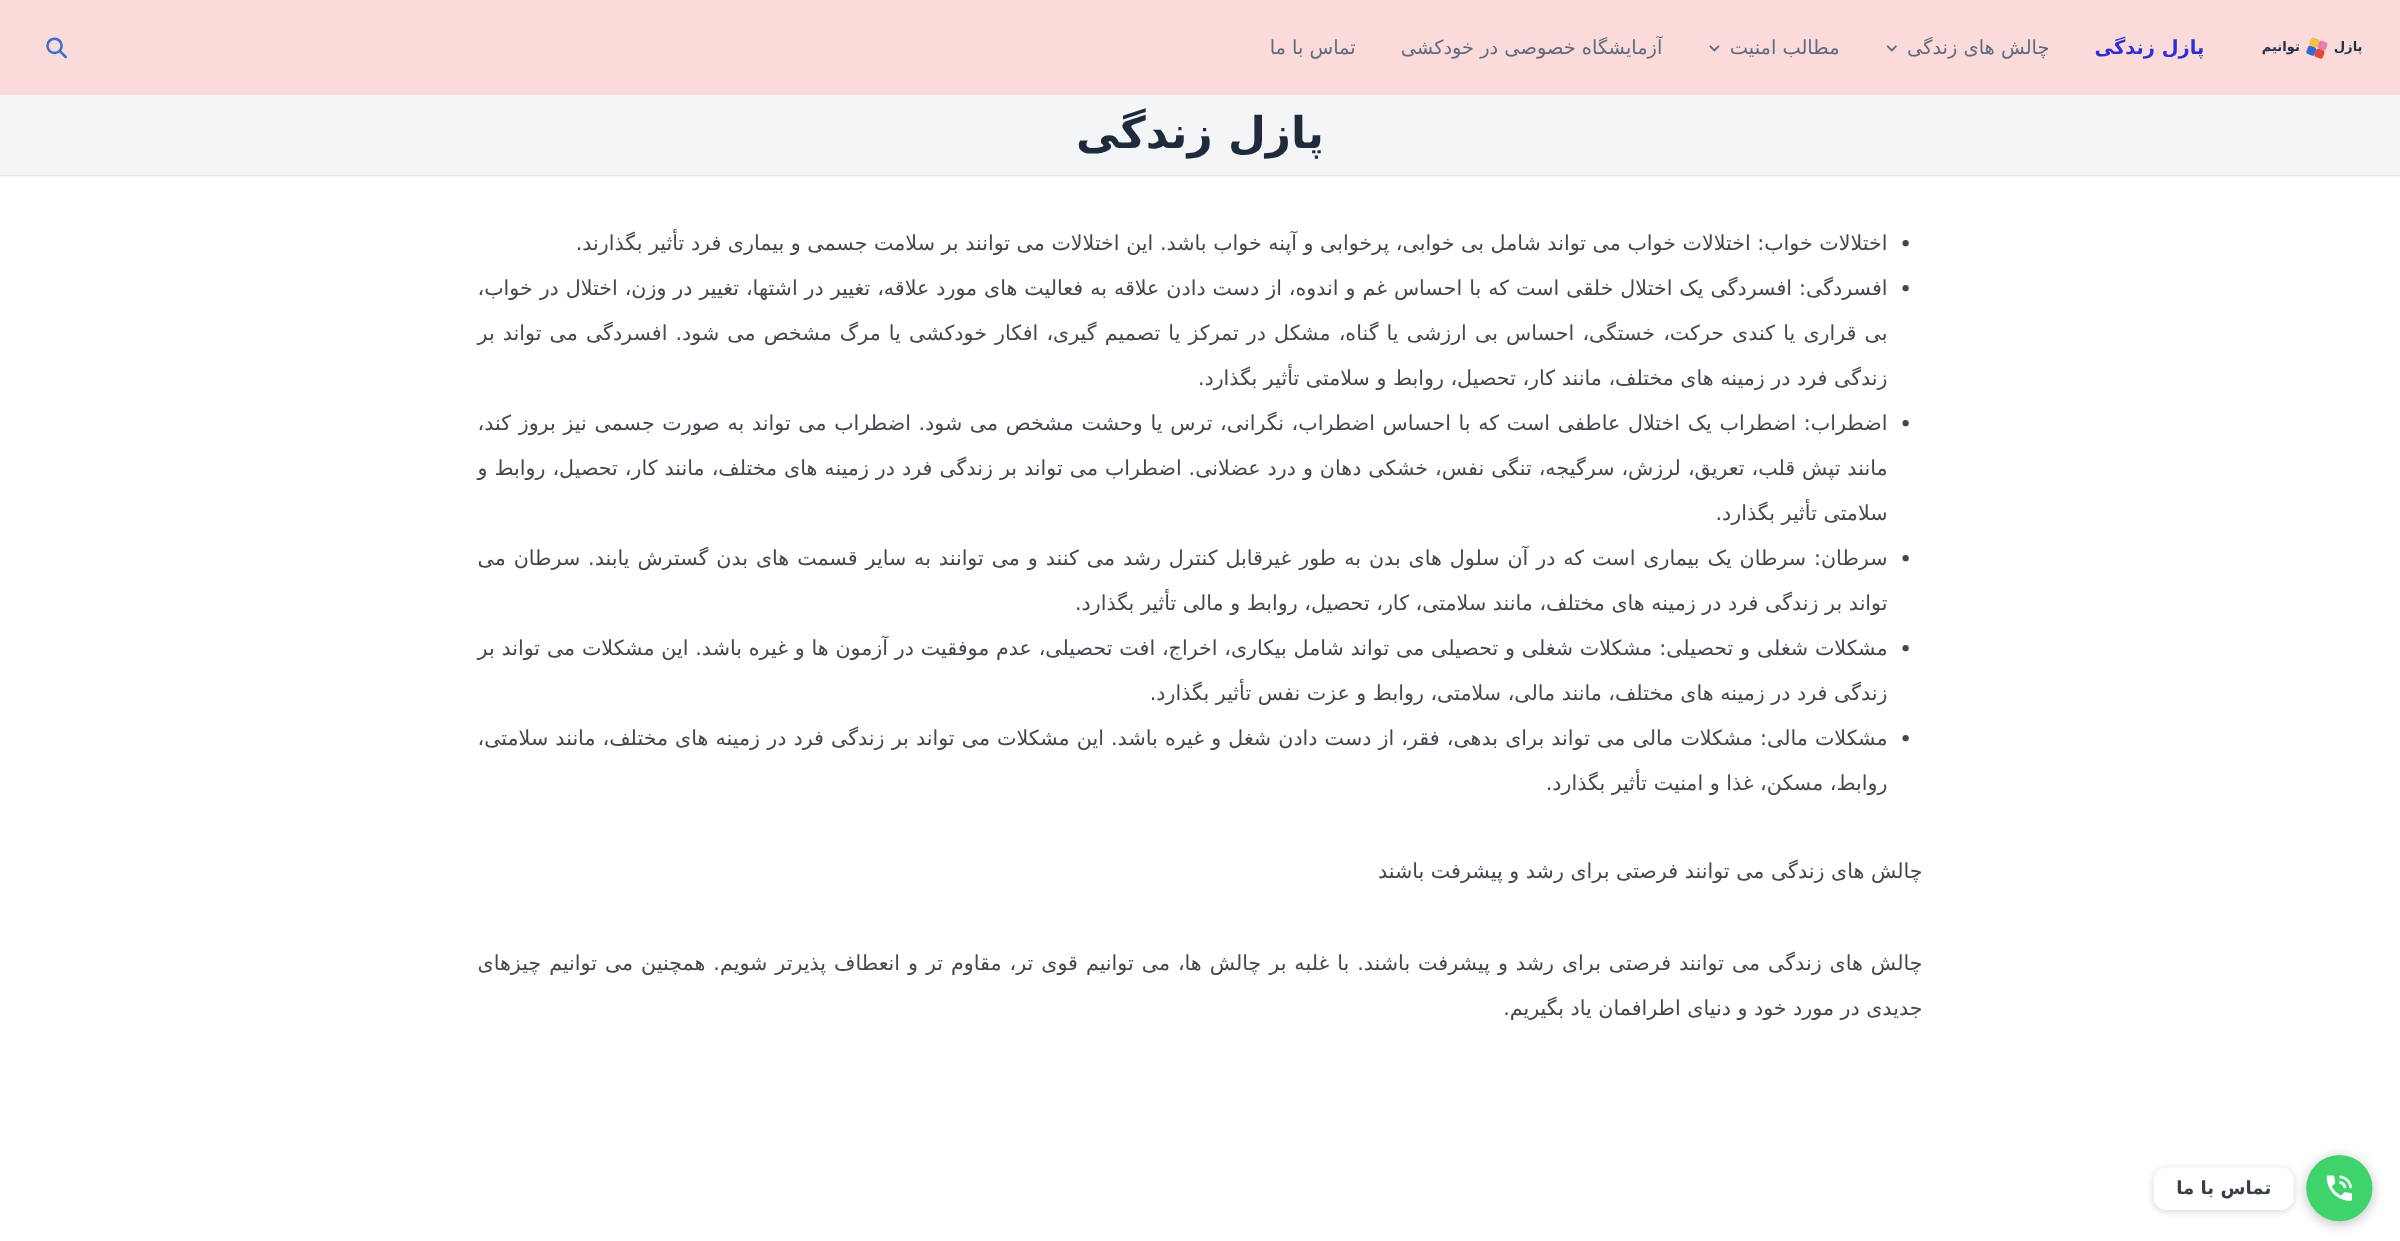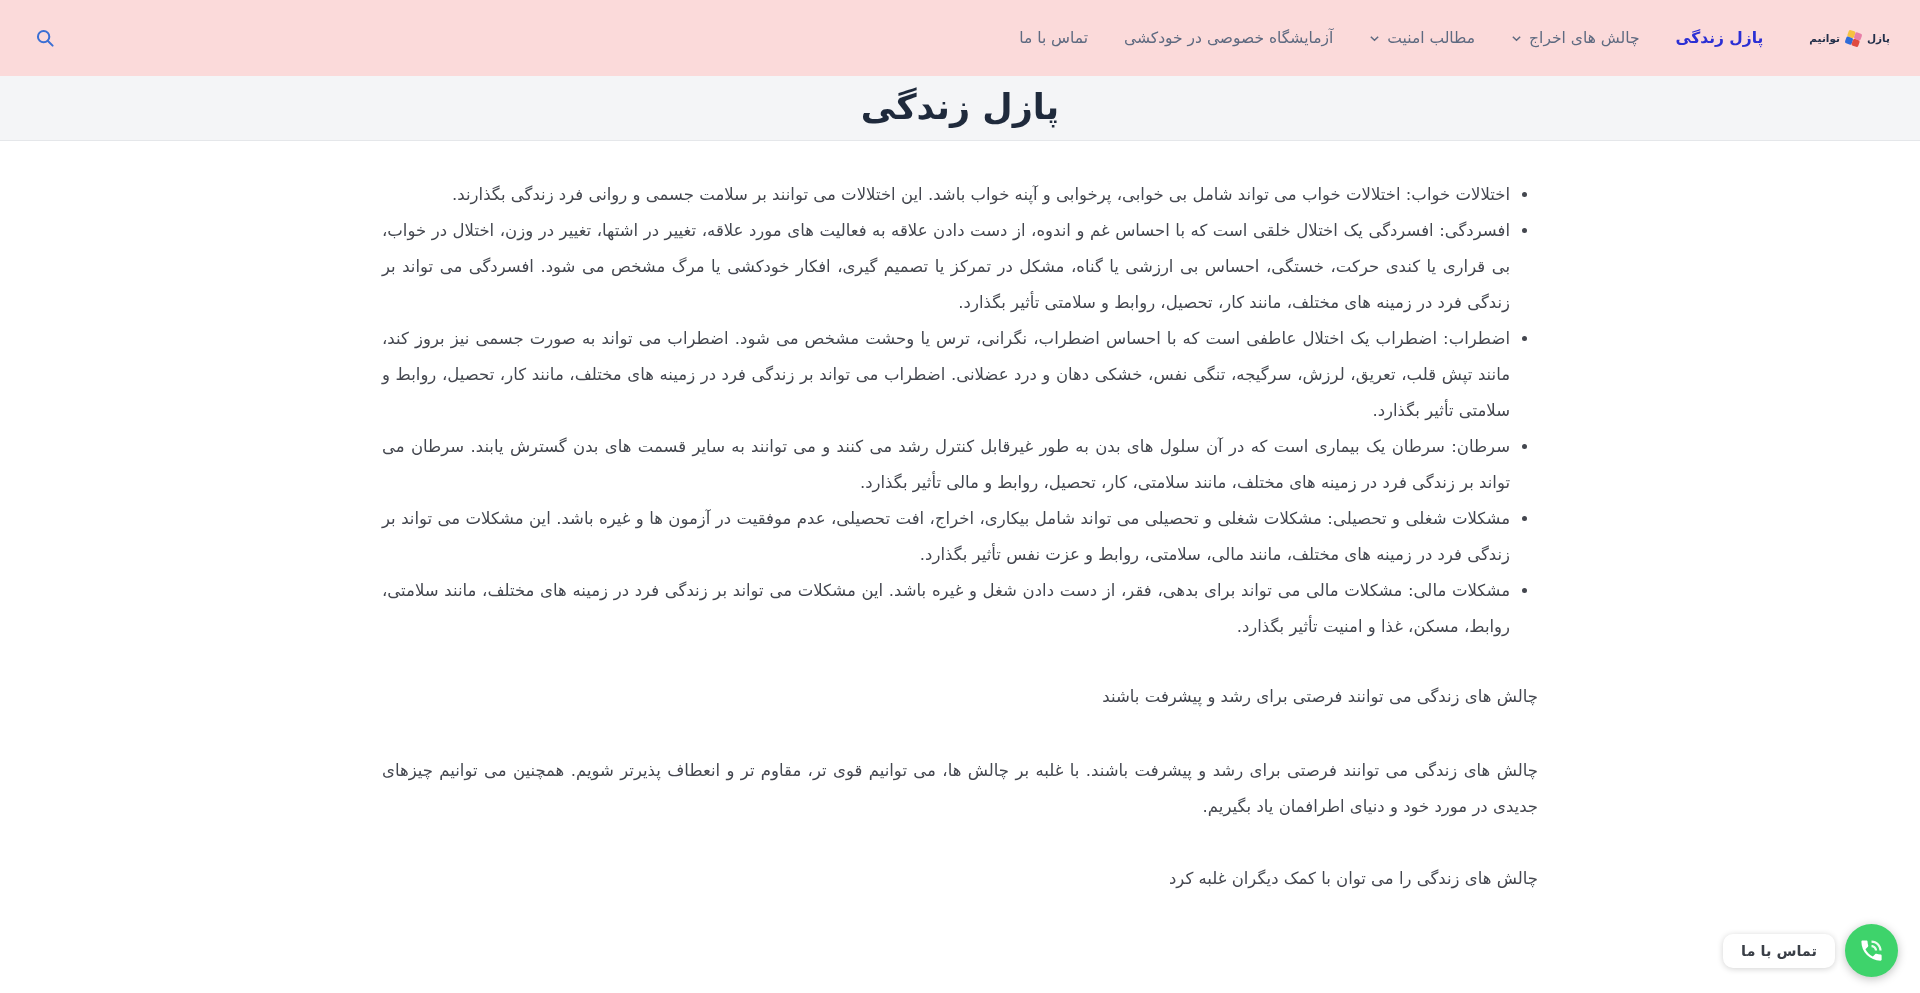--- a/index.html
+++ b/index.html
@@ -149,21 +149,21 @@
       </svg>
     </span>
     <span>توانیم</span>
   </a>
 
   <nav class="main-nav">
     <a class="nav-item active" href="#">
       <span>پازل زندگی</span>
     </a>
     <a class="nav-item" href="#">
-      <span>چالش های اخراج</span>
+      <span>چالش های زندگی</span>
       <svg class="chev" viewBox="0 0 12 12" fill="none" stroke="#5e6a80" stroke-width="1.6">
           <polyline points="2,4 6,8 10,4"></polyline>
         </svg>
     </a>
     <a class="nav-item" href="#">
       <span>مطالب امنیت</span>
       <svg class="chev" viewBox="0 0 12 12" fill="none" stroke="#5e6a80" stroke-width="1.6">
           <polyline points="2,4 6,8 10,4"></polyline>
         </svg>
     </a>
@@ -184,33 +184,32 @@
 </header>
 
 <section class="hero">
   <h1>پازل زندگی</h1>
 </section>
 
 <main class="content">
 
 
   <ul class="challenge-list">
-    <li>اختلالات خواب: اختلالات خواب می تواند شامل بی خوابی، پرخوابی و آپنه خواب باشد. این اختلالات می توانند بر سلامت جسمی و روانی فرد زندگی بگذارند.</li>
+    <li>اختلالات خواب: اختلالات خواب می تواند شامل بی خوابی، پرخوابی و آپنه خواب باشد. این اختلالات می توانند بر سلامت جسمی و بیماری فرد تأثیر بگذارند.</li>
     <li>افسردگی: افسردگی یک اختلال خلقی است که با احساس غم و اندوه، از دست دادن علاقه به فعالیت های مورد علاقه، تغییر در اشتها، تغییر در وزن، اختلال در خواب، بی قراری یا کندی حرکت، خستگی، احساس بی ارزشی یا گناه، مشکل در تمرکز یا تصمیم گیری، افکار خودکشی یا مرگ مشخص می شود. افسردگی می تواند بر زندگی فرد در زمینه های مختلف، مانند کار، تحصیل، روابط و سلامتی تأثیر بگذارد.</li>
     <li>اضطراب: اضطراب یک اختلال عاطفی است که با احساس اضطراب، نگرانی، ترس یا وحشت مشخص می شود. اضطراب می تواند به صورت جسمی نیز بروز کند، مانند تپش قلب، تعریق، لرزش، سرگیجه، تنگی نفس، خشکی دهان و درد عضلانی. اضطراب می تواند بر زندگی فرد در زمینه های مختلف، مانند کار، تحصیل، روابط و سلامتی تأثیر بگذارد.</li>
     <li>سرطان: سرطان یک بیماری است که در آن سلول های بدن به طور غیرقابل کنترل رشد می کنند و می توانند به سایر قسمت های بدن گسترش یابند. سرطان می تواند بر زندگی فرد در زمینه های مختلف، مانند سلامتی، کار، تحصیل، روابط و مالی تأثیر بگذارد.</li>
     <li>مشکلات شغلی و تحصیلی: مشکلات شغلی و تحصیلی می تواند شامل بیکاری، اخراج، افت تحصیلی، عدم موفقیت در آزمون ها و غیره باشد. این مشکلات می تواند بر زندگی فرد در زمینه های مختلف، مانند مالی، سلامتی، روابط و عزت نفس تأثیر بگذارد.</li>
     <li>مشکلات مالی: مشکلات مالی می تواند برای بدهی، فقر، از دست دادن شغل و غیره باشد. این مشکلات می تواند بر زندگی فرد در زمینه های مختلف، مانند سلامتی، روابط، مسکن، غذا و امنیت تأثیر بگذارد.</li>
   </ul>
 
   <p class="subheading">چالش های زندگی می توانند فرصتی برای رشد و پیشرفت باشند</p>
 
   <p class="growth-paragraph">چالش های زندگی می توانند فرصتی برای رشد و پیشرفت باشند. با غلبه بر چالش ها، می توانیم قوی تر، مقاوم تر و انعطاف پذیرتر شویم. همچنین می توانیم چیزهای جدیدی در مورد خود و دنیای اطرافمان یاد بگیریم.</p>
 
-  <p class="closing">چالش های زندگی را می توان با کمک دیگران غلبه کرد</p>
 
 </main>
 
 <div class="contact-widget">
   <span class="contact-label">تماس با ما</span>
   <button class="contact-btn" aria-label="call">
     <svg viewBox="0 0 24 24">
       <path d="M6.62 10.79c1.44 2.83 3.76 5.14 6.59 6.59l2.2-2.2c.27-.27.67-.36 1.02-.24 1.12.37 2.33.57 3.57.57.55 0 1 .45 1 1V20c0 .55-.45 1-1 1-9.39 0-17-7.61-17-17 0-.55.45-1 1-1h3.5c.55 0 1 .45 1 1 0 1.25.2 2.45.57 3.57.11.35.03.74-.25 1.02l-2.2 2.2z"></path>
       <path d="M19 12h2c0-4.97-4.03-9-9-9v2c3.87 0 7 3.13 7 7z" opacity="0.9"></path>
       <path d="M15 12h2c0-2.76-2.24-5-5-5v2c1.66 0 3 1.34 3 3z" opacity="0.9"></path>

